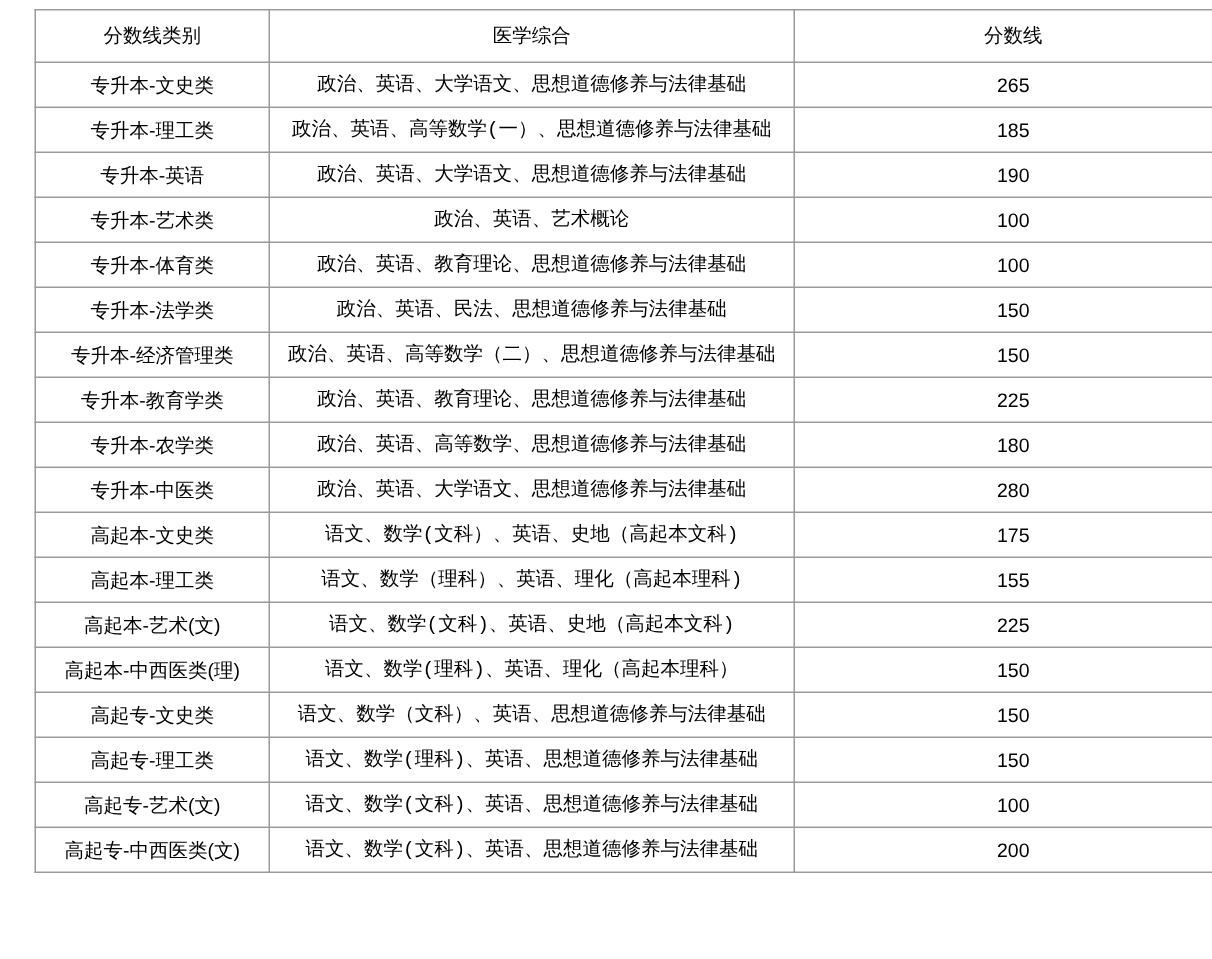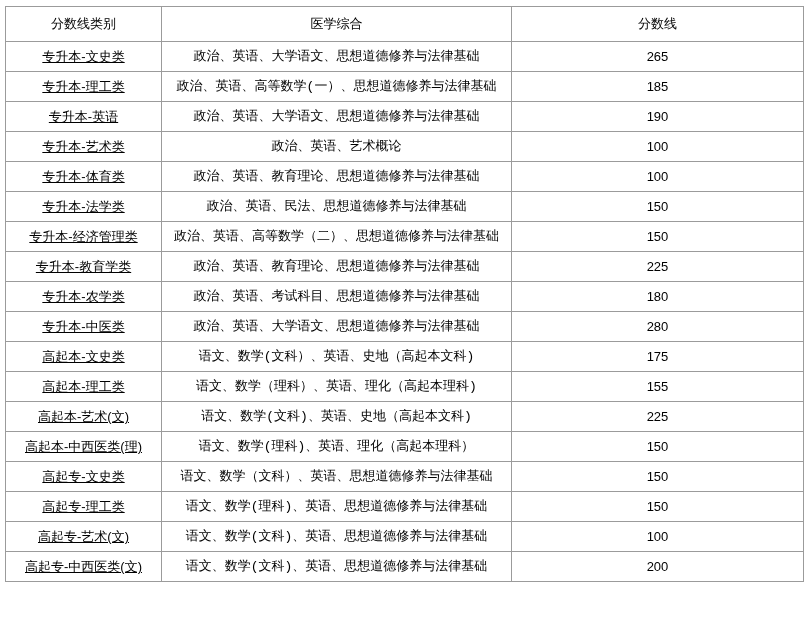--- a/index.html
+++ b/index.html
@@ -10,21 +10,21 @@
   body {
     width: 808px;
     height: 639px;
     font-family: "Liberation Sans", "DejaVu Sans", sans-serif;
     color: #000000;
   }
   .sheet {
     width: 808px;
     height: 639px;
     box-sizing: border-box;
-    padding: 6px 5px 0 5px;
+    padding: 6px 5px 0 23px;
   }
   table.score-table {
     border-collapse: collapse;
     width: 798px;
     table-layout: fixed;
   }
   table.score-table td,
   table.score-table th {
     border: 1px solid #9b9b9b;
     font-weight: normal;
@@ -38,21 +38,21 @@
   thead td {
     height: 26px;
     font-size: 13.5px;
   }
   tbody td {
     height: 21px;
   }
   col.c-cat { width: 156px; }
   col.c-sub { width: 350px; }
   col.c-score { width: 292px; }
-  .cat-cell { white-space: nowrap; text-decoration: underline; }
+  .cat-cell { white-space: nowrap; }
   .sub-cell { padding-left: 6px; padding-right: 6px; font-family: Liberation Mono, monospace; }
   .score-cell { }
 </style>
 </head>
 <body>
 
 <div class="sheet">
   <table class="score-table">
     <colgroup>
       <col class="c-cat">
@@ -102,21 +102,21 @@
           <td class="sub-cell">政治、英语、高等数学（二）、思想道德修养与法律基础</td>
           <td class="score-cell">150</td>
         </tr>
         <tr>
           <td class="cat-cell">专升本-教育学类</td>
           <td class="sub-cell">政治、英语、教育理论、思想道德修养与法律基础</td>
           <td class="score-cell">225</td>
         </tr>
         <tr>
           <td class="cat-cell">专升本-农学类</td>
-          <td class="sub-cell">政治、英语、考试科目、思想道德修养与法律基础</td>
+          <td class="sub-cell">政治、英语、高等数学、思想道德修养与法律基础</td>
           <td class="score-cell">180</td>
         </tr>
         <tr>
           <td class="cat-cell">专升本-中医类</td>
           <td class="sub-cell">政治、英语、大学语文、思想道德修养与法律基础</td>
           <td class="score-cell">280</td>
         </tr>
         <tr>
           <td class="cat-cell">高起本-文史类</td>
           <td class="sub-cell">语文、数学(文科）、英语、史地（高起本文科)</td>

